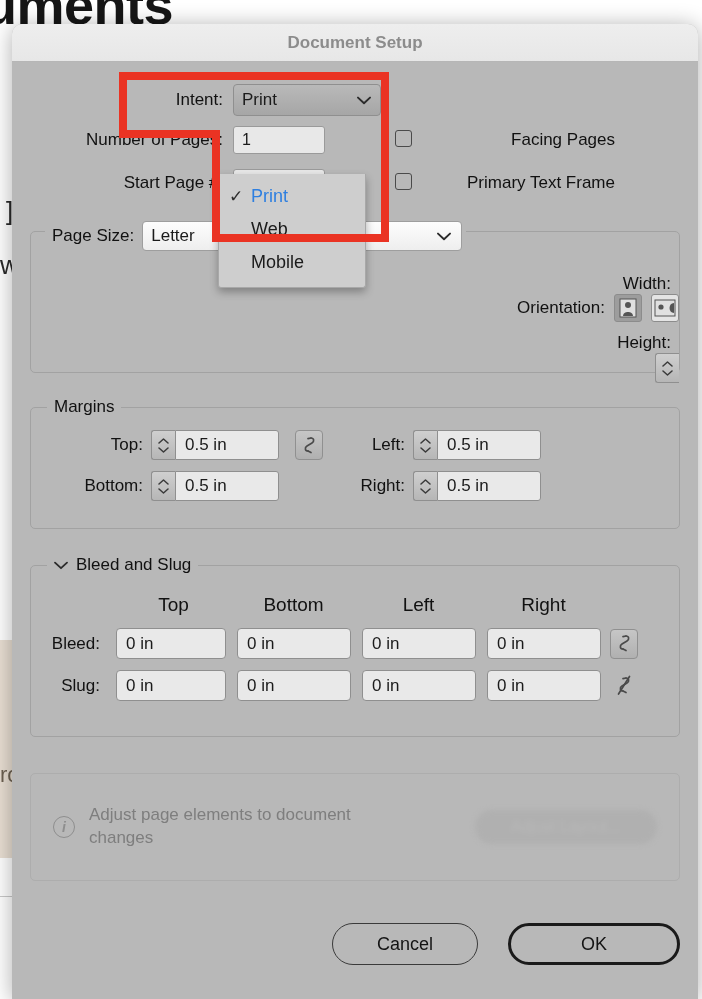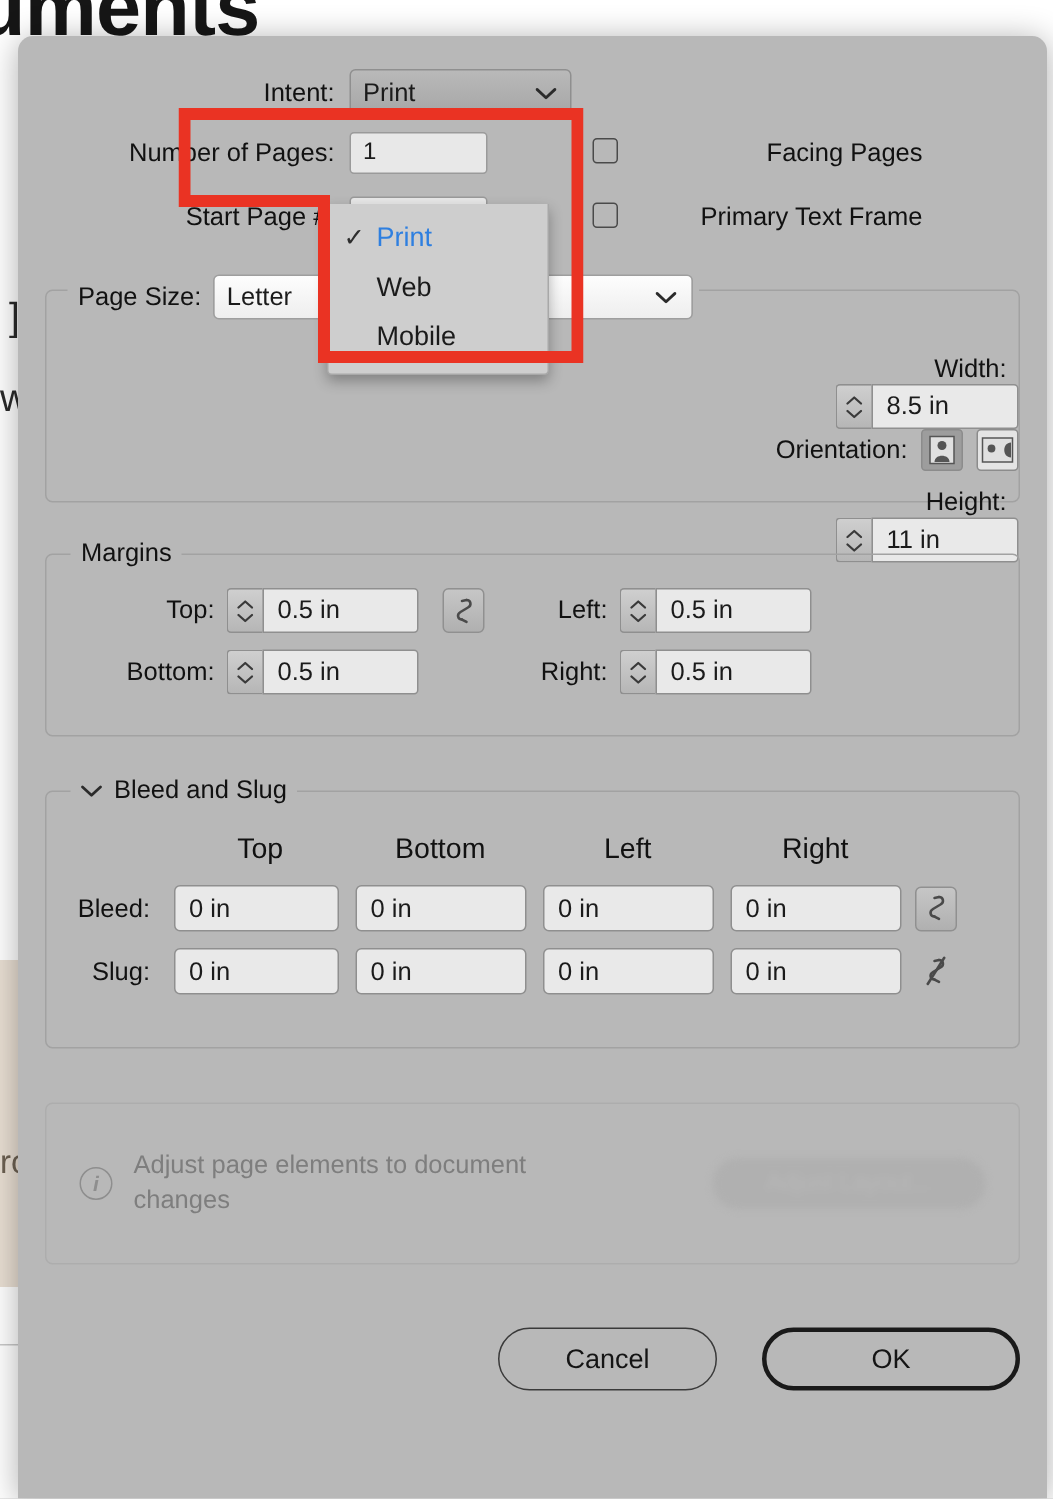--- a/index.html
+++ b/index.html
@@ -356,20 +356,23 @@
   <div class="bg-heading">uments</div>
   <div class="bg-frag" style="left:6px; top:196px;">]</div>
   <div class="bg-frag" style="left:0px; top:250px;">w</div>
   <div class="bg-tan-band"></div>
   <div class="bg-frag" style="left:0px; top:762px; font-size:22px; color:#6d6152;">ro</div>
   <div class="bg-rule"></div>
 </div>
 
 <div id="dialog">
 
+  <div id="titlebar">
+    <div class="title">Document Setup</div>
+  </div>
 
   <div id="dlg-body">
 
     <div class="top-rows">
 
       <div class="row-intent">
         <div class="lbl">Intent:</div>
         <div class="select-intent">
           <span>Print</span>
           <span class="chev">
@@ -423,31 +426,20 @@
             <svg width="14" height="9" viewBox="0 0 14 9">
                 <path d="M1 1.6 L7 7.2 L13 1.6" stroke="#2b2b2b" stroke-width="1.9" fill="none" stroke-linecap="round" stroke-linejoin="round"></path>
               </svg>
           </span>
         </div>
       </div>
 
       <div style="position:absolute; left:0; top:42px; width:100%;">
         <div class="ps-line">
           <div class="ps-lbl">Width:</div>
-          <div class="stepfield">
-            <div class="stepper">
-              <svg width="11" height="6" viewBox="0 0 11 6">
-                  <path d="M1 5 L5.5 1 L10 5" stroke="#3a3a3a" stroke-width="1.5" fill="none" stroke-linecap="round" stroke-linejoin="round"></path>
-                </svg>
-              <svg width="11" height="6" viewBox="0 0 11 6">
-                  <path d="M1 1 L5.5 5 L10 1" stroke="#3a3a3a" stroke-width="1.5" fill="none" stroke-linecap="round" stroke-linejoin="round"></path>
-                </svg>
-            </div>
-            <div class="field" style="width:98px;">8.5 in</div>
-          </div>
 
           <div class="orient-wrap" style="margin-left:86px;">
             <div class="lbl">Orientation:</div>
             <div class="orient-btn active">
               <svg width="18" height="20" viewBox="0 0 18 20">
                 <rect x="1" y="1" width="16" height="18" fill="#e0e0e0" stroke="#555" stroke-width="1"></rect>
                 <circle cx="9" cy="7" r="3" fill="#555"></circle>
                 <path d="M4 18 C4 12.5 14 12.5 14 18 Z" fill="#555"></path>
               </svg>
             </div>
@@ -465,21 +457,20 @@
           <div class="ps-lbl">Height:</div>
           <div class="stepfield">
             <div class="stepper">
               <svg width="11" height="6" viewBox="0 0 11 6">
                   <path d="M1 5 L5.5 1 L10 5" stroke="#3a3a3a" stroke-width="1.5" fill="none" stroke-linecap="round" stroke-linejoin="round"></path>
                 </svg>
               <svg width="11" height="6" viewBox="0 0 11 6">
                   <path d="M1 1 L5.5 5 L10 1" stroke="#3a3a3a" stroke-width="1.5" fill="none" stroke-linecap="round" stroke-linejoin="round"></path>
                 </svg>
             </div>
-            <div class="field" style="width:98px;">11 in</div>
           </div>
         </div>
       </div>
     </div>
 
     <div class="group" id="grp-margins">
       <div class="legend">Margins</div>
 
       <div style="position:absolute; left:0; top:22px; width:100%; display:flex; align-items:flex-start;">
         <div>

